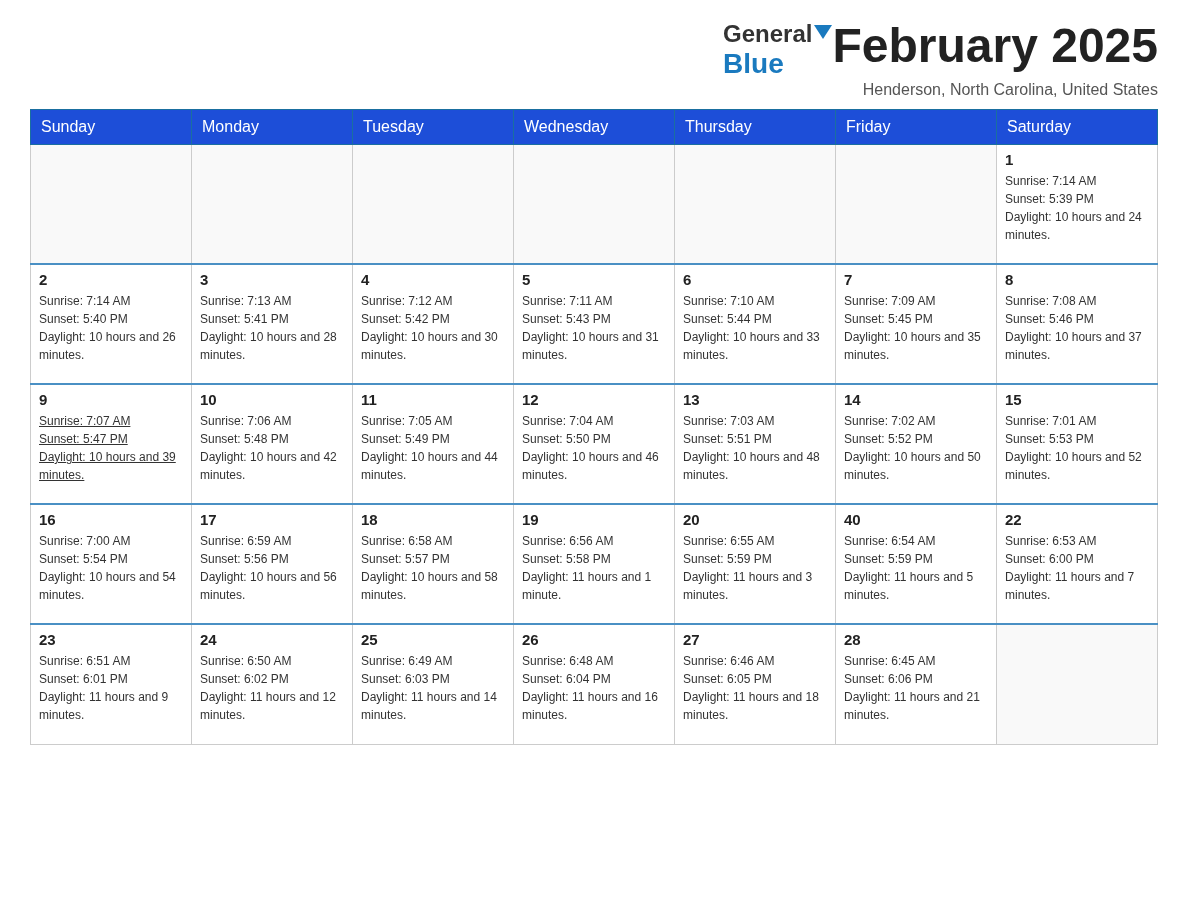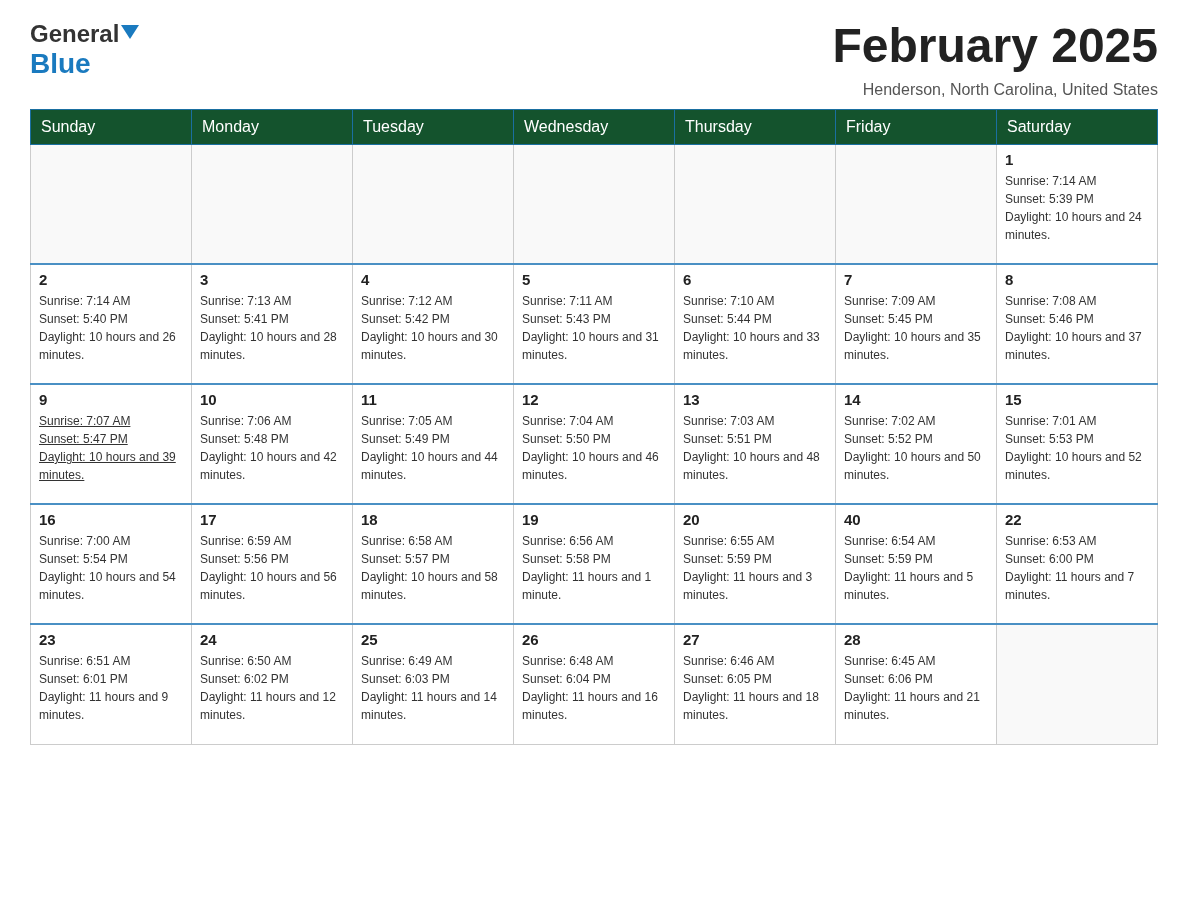--- a/index.html
+++ b/index.html
@@ -5,21 +5,21 @@
     * { box-sizing: border-box; margin: 0; padding: 0; }
     body {
       font-family: Arial, sans-serif;
       background: #fff;
       padding: 20px 30px;
       width: 1188px;
       min-height: 918px;
     }
     .header {
       display: flex;
-      justify-content: space-between;
+      justify-content: flex-end;
       align-items: flex-start;
       margin-bottom: 10px;
     }
     .logo {
       display: flex;
       flex-direction: column;
       align-items: flex-start;
     }
     .logo-triangle {
       display: inline-block;
@@ -46,21 +46,21 @@
       font-size: 16px;
       color: #555;
       margin-top: 8px;
     }
     .calendar {
       width: 100%;
       border-collapse: collapse;
       margin-top: 10px;
     }
     .calendar th {
-      background-color: #14532d;
+      background-color: #1d4ed8;
       color: #fff;
       font-size: 16px;
       font-weight: normal;
       padding: 8px 10px;
       text-align: left;
       border: 1px solid #1a6fa0;
     }
     .calendar td {
       vertical-align: top;
       border: 1px solid #ccc;

